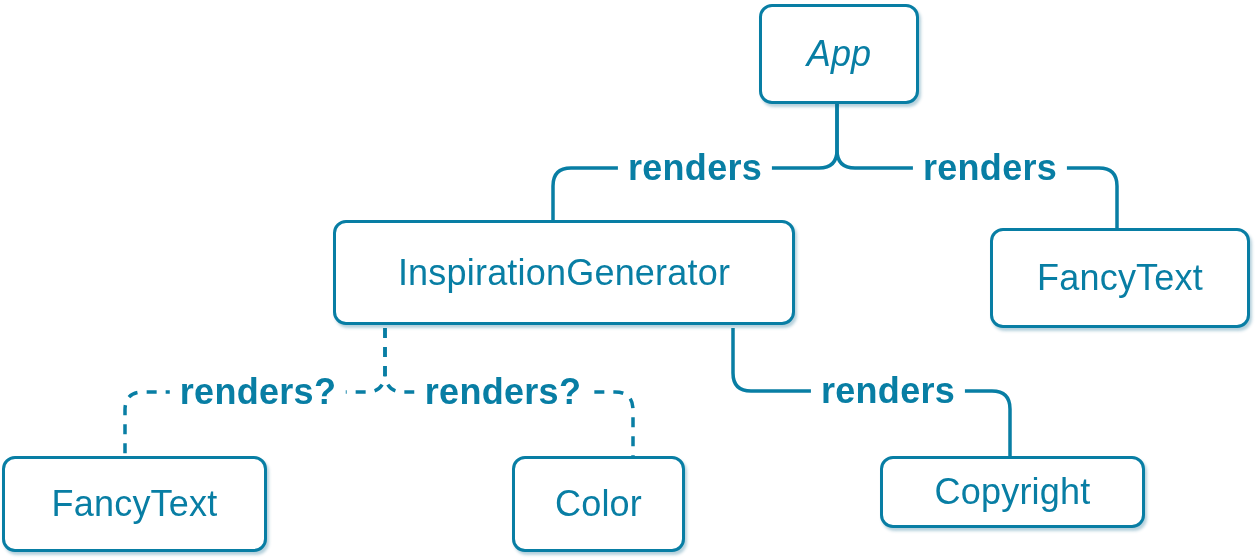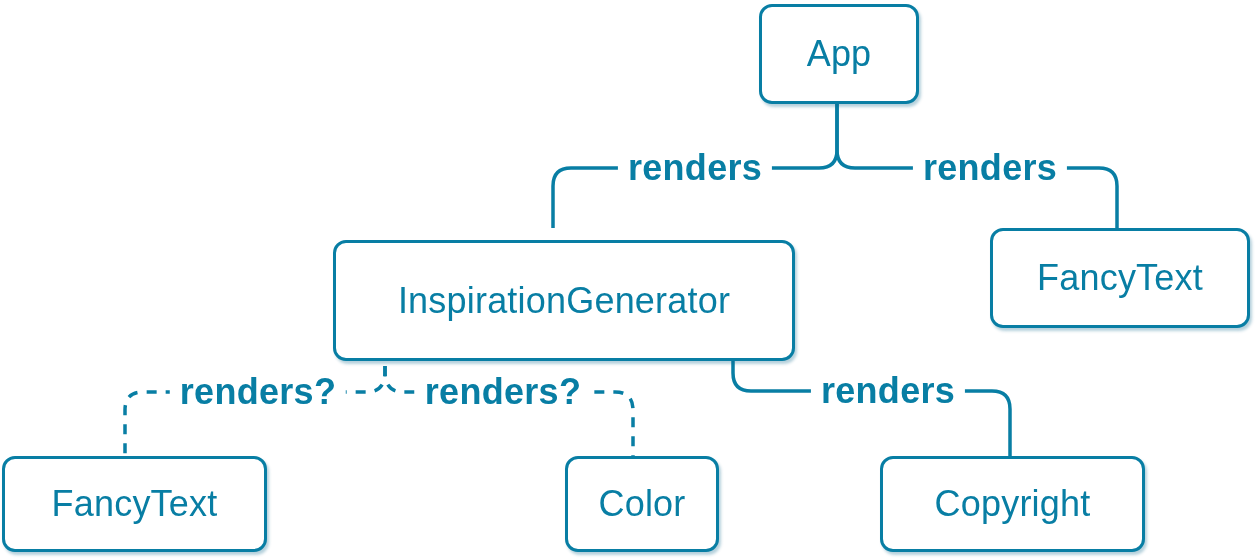--- a/index.html
+++ b/index.html
@@ -24,26 +24,26 @@
     display:flex;align-items:center;justify-content:center;
     background:var(--node-fill);
     border:3px solid var(--accent);
     border-radius:13px;
     box-shadow:2px 3px 3px var(--shadow);
     color:var(--accent);
     font-size:36px;
     box-sizing:border-box;
     letter-spacing:0.2px;
   }
-  .node-app{left:759px;top:4px;width:160px;height:100px;}
-  .node-ig{left:333px;top:240px;width:462px;height:121px;}
+  .node-app{left:759px;top:4px;width:160px;height:100px;font-style:italic;}
+  .node-ig{left:333px;top:220px;width:462px;height:105px;}
   .node-ft-top{left:990px;top:228px;width:260px;height:100px;}
   .node-ft-bottom{left:2px;top:456px;width:265px;height:96px;}
-  .node-color{left:565px;top:456px;width:154px;height:96px;}
-  .node-copyright{left:880px;top:456px;width:265px;height:96px;}
+  .node-color{left:512px;top:456px;width:173px;height:96px;}
+  .node-copyright{left:880px;top:456px;width:265px;height:72px;}
   .edge-label{
     position:absolute;
     transform:translate(-50%,-50%);
     background:var(--bg);
     color:var(--accent);
     font-size:36px;
     font-weight:bold;
     padding:0 10px;
     white-space:nowrap;
     letter-spacing:0.3px;

